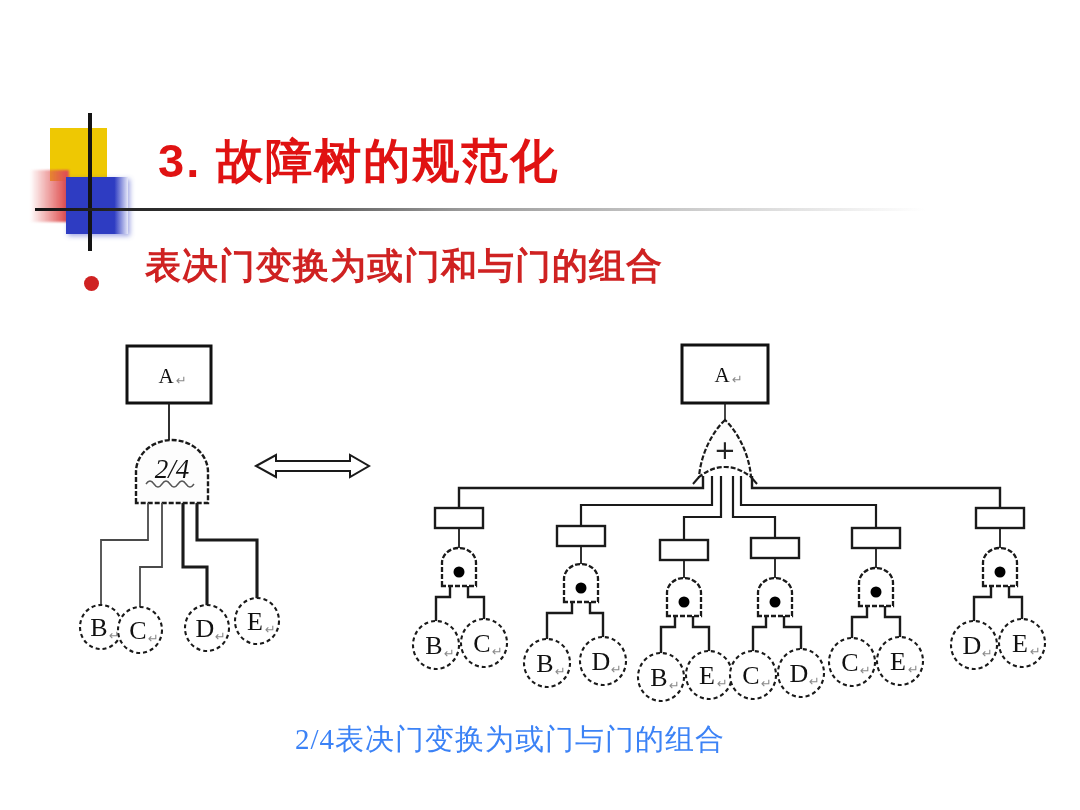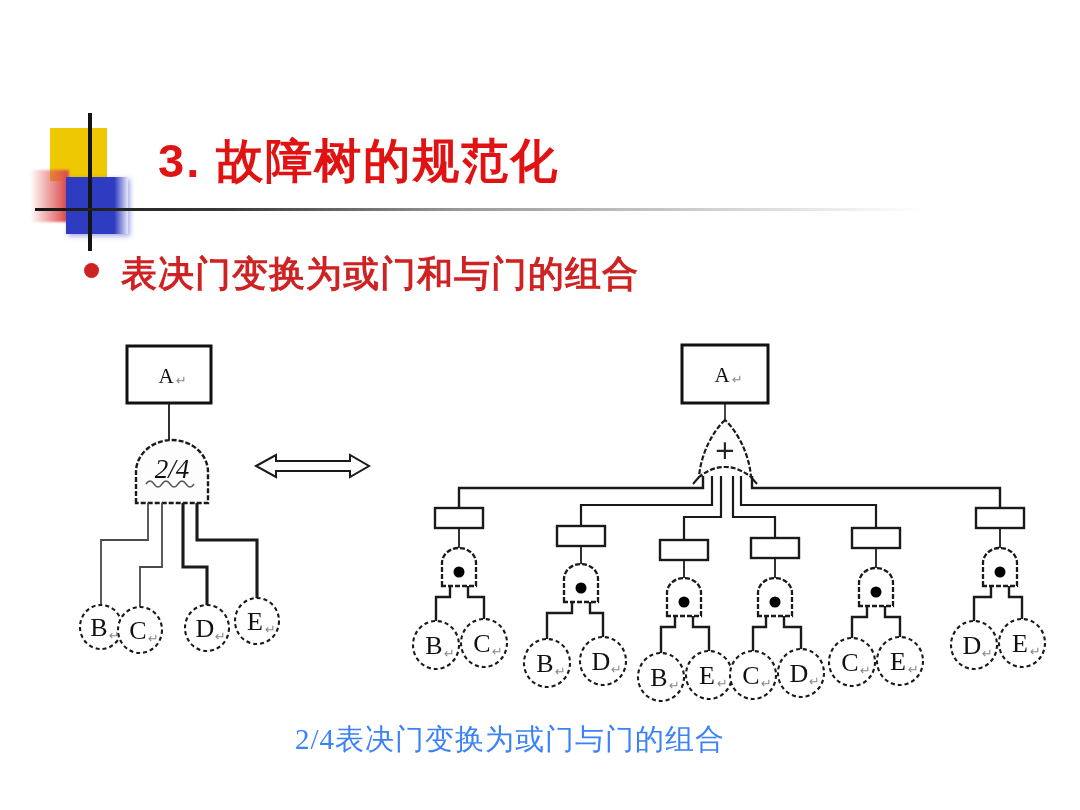--- a/index.html
+++ b/index.html
@@ -13,21 +13,21 @@
       background:linear-gradient(to left,#e05252 10%,rgba(255,235,235,0));filter:blur(1px);}
   #decor-blue{left:66px;top:177px;width:62px;height:57px;
       background:linear-gradient(to right,#2e3cc2 78%,rgba(46,60,194,0.12));
       box-shadow:2px 2px 5px rgba(46,60,194,.45);}
   #decor-vline{left:88px;top:113px;width:4px;height:138px;background:#141414;}
   #decor-hrule{left:35px;top:208px;width:890px;height:3px;
       background:linear-gradient(to right,#151515 0%,#3a3a3a 22%,#9a9a9a 48%,#c9c9c9 72%,rgba(255,255,255,0) 100%);}
 
   #page-title{left:158px;top:130px;width:760px;font-size:47px;font-weight:bold;
       letter-spacing:2px;white-space:nowrap;}
-  #bullet-row{left:84px;top:250px;width:900px;display:flex;align-items:flex-start;}
+  #bullet-row{left:84px;top:242px;width:900px;display:flex;align-items:flex-end;gap:24px;}
   #bullet-dot{width:15px;height:15px;border-radius:50%;margin:13px 22px 0 0;flex:0 0 auto;}
   #bullet-text{font-size:36px;font-weight:bold;letter-spacing:1px;white-space:nowrap;}
 
   #diagram{left:0;top:0;width:1080px;height:810px;}
 
   #caption{left:200px;top:720px;width:620px;text-align:center;font-size:29px;color:#3b82f6;
       font-family:"Liberation Serif",serif;letter-spacing:1px;white-space:nowrap;}
 </style>
 </head>
 <body>

